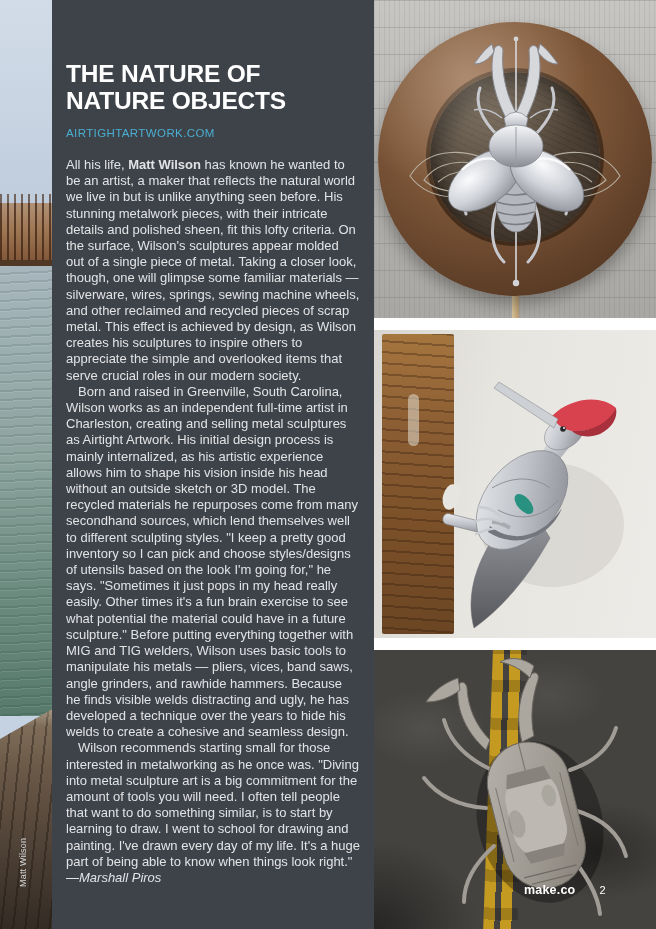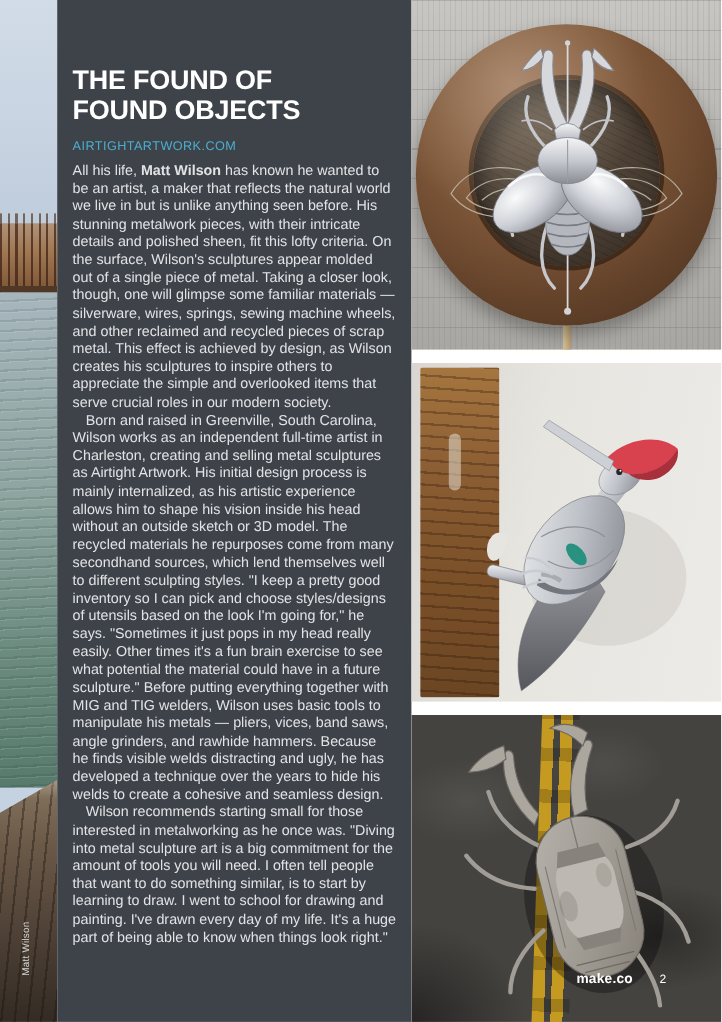--- a/index.html
+++ b/index.html
@@ -31,21 +31,21 @@
       white-space:nowrap;font-size:9px;letter-spacing:.2px;color:#d4d5d6;}
 
   
   .column{position:absolute;left:52px;top:0;width:322px;height:929px;background:#3e434a;
       box-sizing:border-box;padding:60px 14px 0 14px;}
   .column h1{margin:0;font-size:24.5px;line-height:27px;font-weight:bold;color:#ffffff;
       letter-spacing:-0.2px;max-width:252px;}
   .website{display:inline-block;margin-top:13px;font-size:11.5px;font-weight:normal;
       letter-spacing:.4px;color:#4aaed0;text-decoration:none;}
   .bodytext{margin:0;font-size:13px;line-height:16.2px;color:#e2e3e5;}
-  .bodytext.first{margin-top:6px;}
+  .bodytext.first{margin-top:16px;}
   .bodytext.indent{text-indent:12px;}
   .byline{margin:0;font-size:13px;line-height:16.2px;color:#e2e3e5;font-style:italic;}
 
   
   .photos{position:absolute;left:374px;top:0;width:282px;}
   .fig{position:relative;width:282px;overflow:hidden;margin:0;}
   .fig1{height:318px;margin-bottom:12px;}
   .fig2{height:308px;margin-bottom:12px;}
   .fig3{height:279px;}
   .art{position:absolute;left:0;top:0;width:100%;height:100%;}
@@ -104,25 +104,26 @@
 
   <aside class="strip">
     <div class="sky"></div>
     <div class="pier"></div>
     <div class="water"></div>
     <div class="dock"></div>
     <span class="credit">Matt Wilson</span>
   </aside>
 
   <main class="column">
-    <h1>THE FOUND OF FOUND OBJECTS</h1>
+    <h1>THE NATURE OF NATURE OBJECTS</h1>
     <a class="website" href="#">AIRTIGHTARTWORK.COM</a>
     <p class="bodytext first"><span>All his life, </span><strong>Matt Wilson</strong><span> has known he wanted to be an artist, a maker that reflects the natural world we live in but is unlike anything seen before. His stunning metalwork pieces, with their intricate details and polished sheen, fit this lofty criteria. On the surface, Wilson's sculptures appear molded out of a single piece of metal. Taking a closer look, though, one will glimpse some familiar materials — silverware, wires, springs, sewing machine wheels, and other reclaimed and recycled pieces of scrap metal. This effect is achieved by design, as Wilson creates his sculptures to inspire others to appreciate the simple and overlooked items that serve crucial roles in our modern society.</span></p>
     <p class="bodytext indent">Born and raised in Greenville, South Carolina, Wilson works as an independent full-time artist in Charleston, creating and selling metal sculptures as Airtight Artwork. His initial design process is mainly internalized, as his artistic experience allows him to shape his vision inside his head without an outside sketch or 3D model. The recycled materials he repurposes come from many secondhand sources, which lend themselves well to different sculpting styles. "I keep a pretty good inventory so I can pick and choose styles/designs of utensils based on the look I'm going for," he says. "Sometimes it just pops in my head really easily. Other times it's a fun brain exercise to see what potential the material could have in a future sculpture." Before putting everything together with MIG and TIG welders, Wilson uses basic tools to manipulate his metals — pliers, vices, band saws, angle grinders, and rawhide hammers. Because he finds visible welds distracting and ugly, he has developed a technique over the years to hide his welds to create a cohesive and seamless design.</p>
     <p class="bodytext indent">Wilson recommends starting small for those interested in metalworking as he once was. "Diving into metal sculpture art is a big commitment for the amount of tools you will need. I often tell people that want to do something similar, is to start by learning to draw. I went to school for drawing and painting. I've drawn every day of my life. It's a huge part of being able to know when things look right."</p>
+    <p class="byline">—Marshall Piros</p>
   </main>
 
   <section class="photos">
 
     <figure class="fig fig1">
       <div class="wood1"></div>
       <div class="stick"></div>
       <div class="bowl-ring"></div>
       <div class="bowl-inner"></div>
       <div class="bowl-glint"></div>

